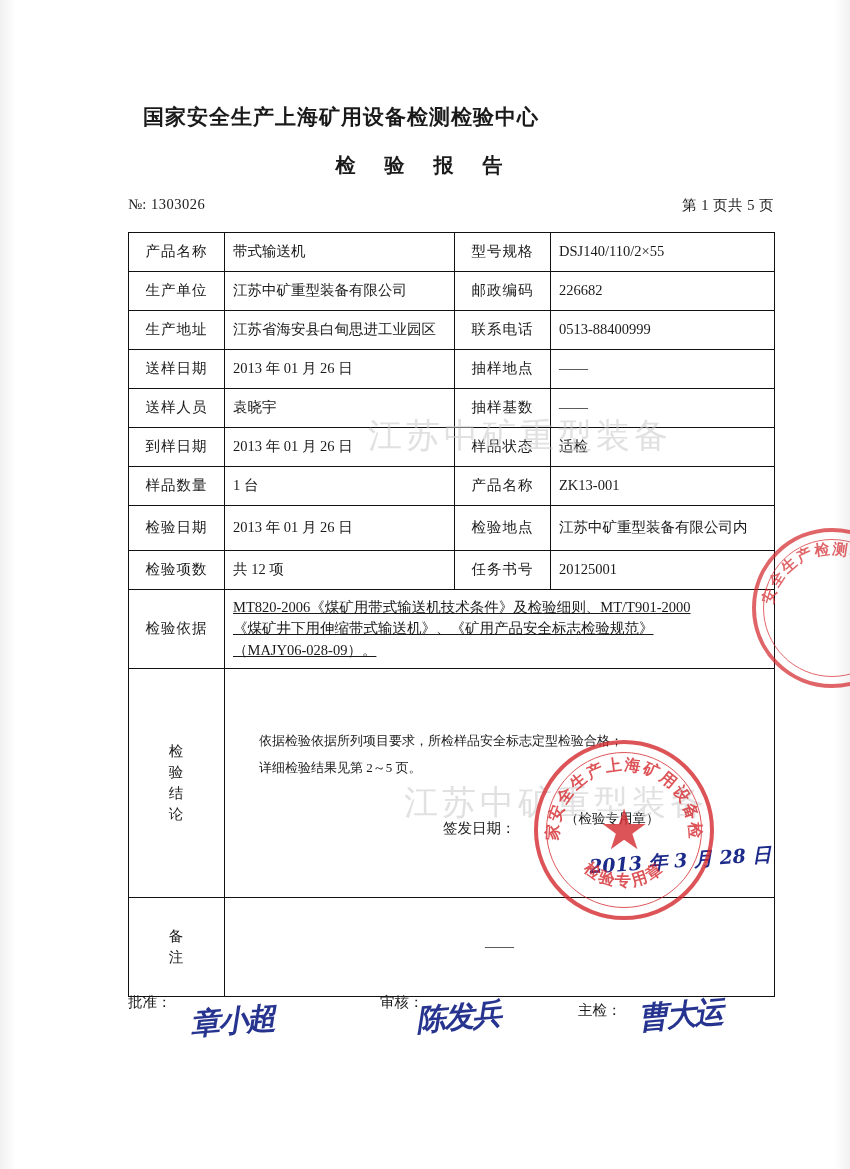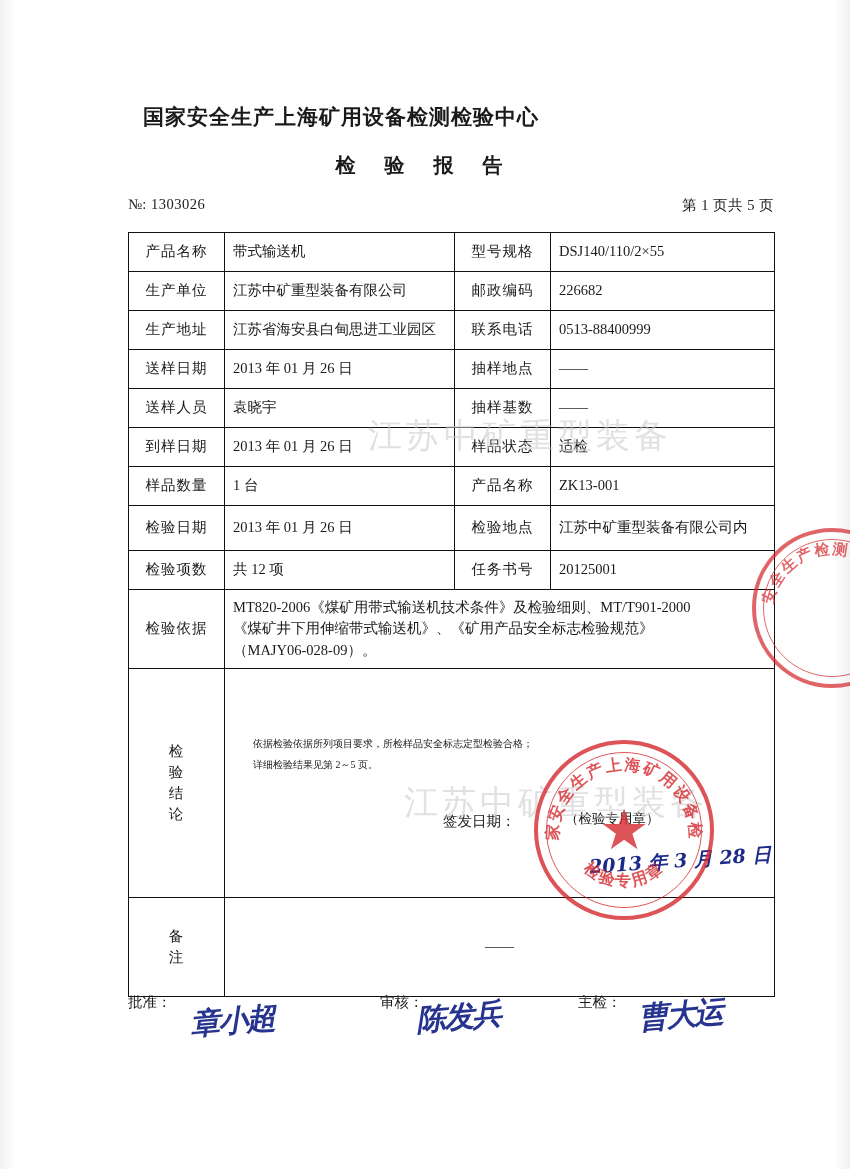--- a/index.html
+++ b/index.html
@@ -85,20 +85,21 @@
   .c4 { width: 224px; }
 
   .r-std td { height: 38px; margin-top: 31px; }
 
   .dash-cell { text-align: left; padding-left: 4px; letter-spacing: 0px; }
 
   .basis-cell {
     padding: 8px 10px 10px 10px;
     line-height: 1.62;
     text-align: justify;
+    text-decoration: underline;
   }
   .basis-cell div { text-indent: 0; }
 
   .vert-label {
     text-align: center;
     letter-spacing: 1px;
     line-height: 2.5;
     font-size: 14.5px;
     white-space: pre-line;
     padding: 0;
@@ -106,21 +107,21 @@
 
   .concl-cell {
     padding: 24px 10px 10px 14px;
     vertical-align: top;
     position: relative;
     height: 228px;
   }
   .concl-line {
     text-indent: 2em;
     line-height: 2.1;
-    font-size: 10px;
+    font-size: 13px;
   }
   .sign-line {
     margin-top: 36px;
     padding-left: 210px;
     font-size: 14.5px;
     white-space: nowrap;
   }
   .seal-caption {
     position: absolute;
     left: 340px;
@@ -136,21 +137,21 @@
     position: absolute;
     top: 993px;
     left: 128px;
     width: 646px;
     height: 70px;
     font-size: 14.5px;
   }
   .f-item { position: absolute; white-space: nowrap; }
   .f-approve { left: 0px; top: 0px; }
   .f-review  { left: 228px; top: 0px; margin-left: 24px; }
-  .f-chief   { left: 450px; top: 0px; }
+  .f-chief   { left: 450px; top: 8px; }
 
   
   .sig {
     position: absolute;
     font-family: "DejaVu Serif", serif;
     color: #1c2a8a;
     font-size: 30px;
     font-style: italic;
     font-weight: bold;
     transform: rotate(-5deg);

